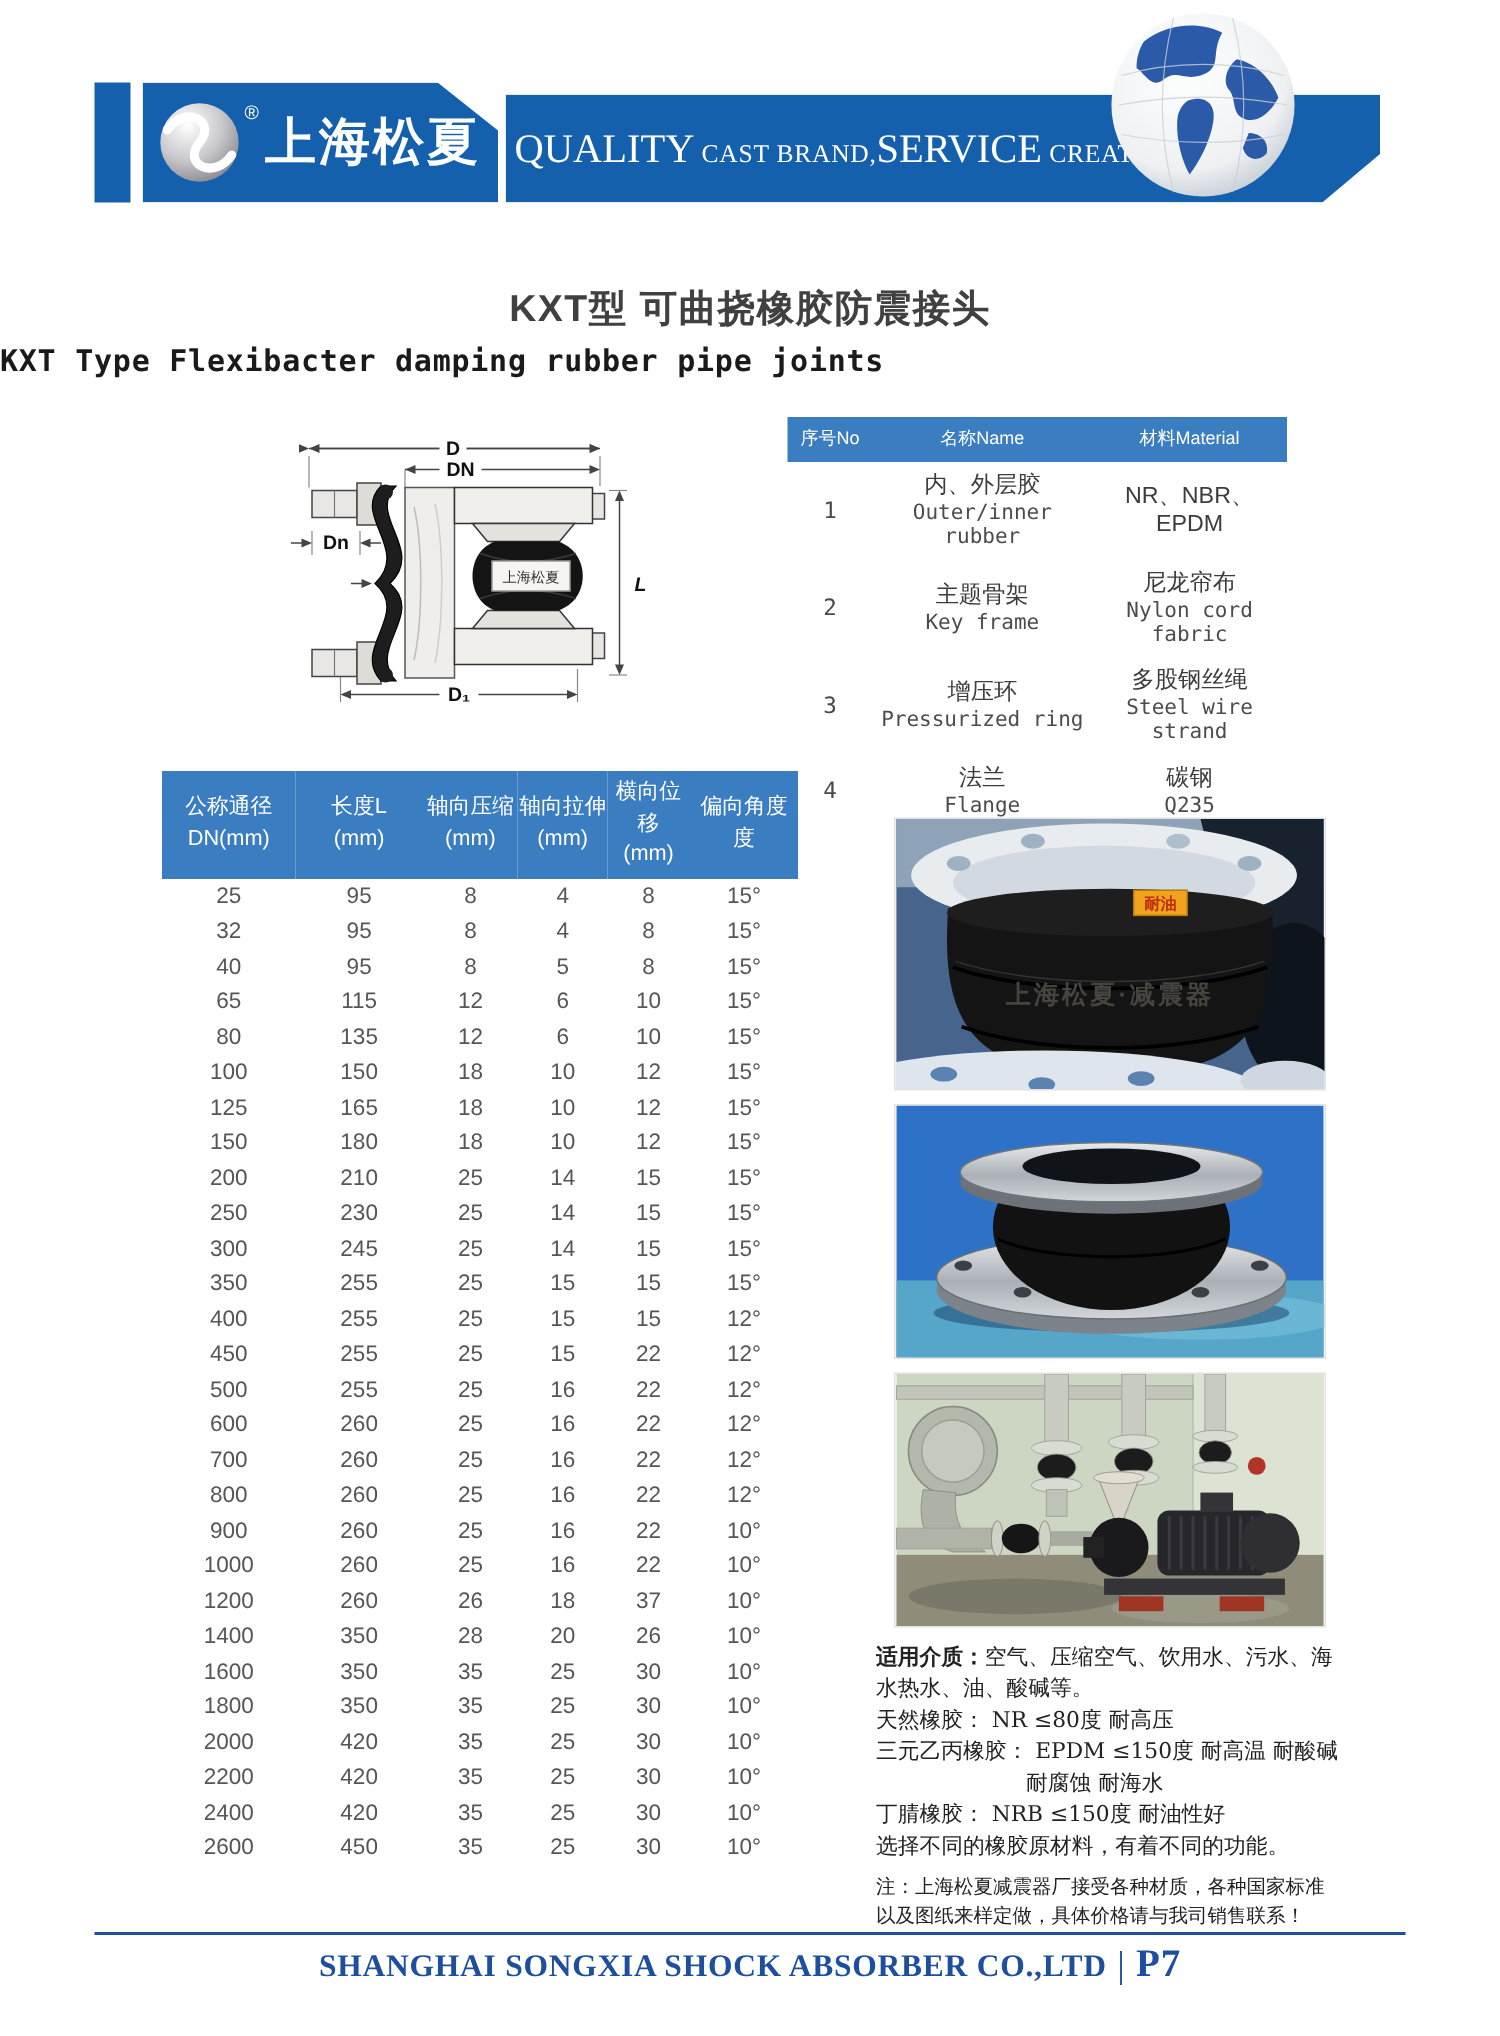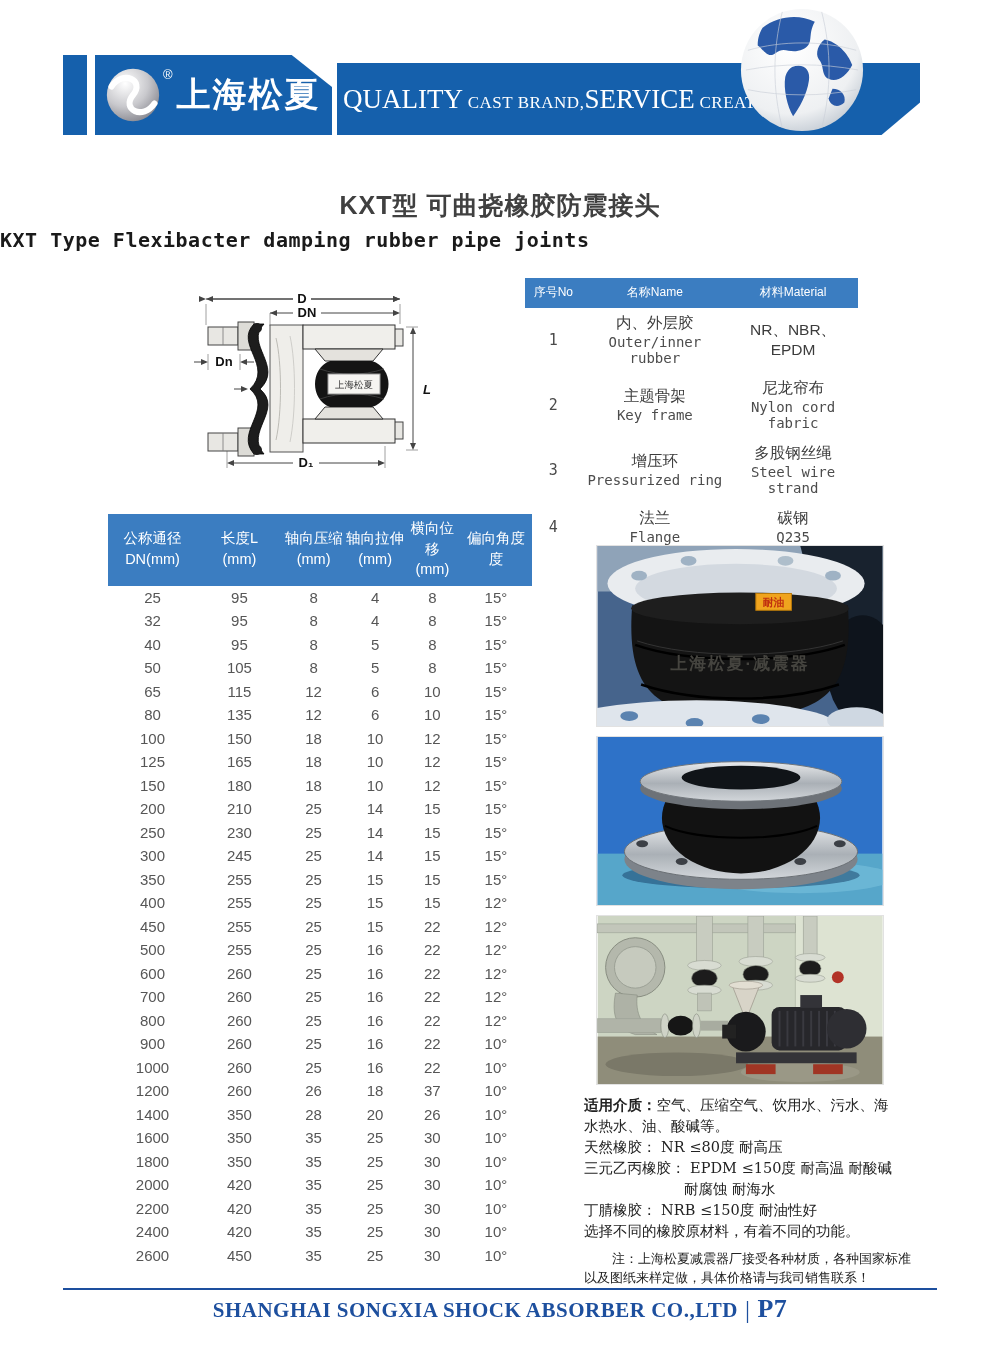--- a/index.html
+++ b/index.html
@@ -51,21 +51,21 @@
   
   .photos{position:absolute;left:596px;top:545px;width:288px;}
   .photos figure{margin:0 0 9px 0;padding:0;}
   .photos svg{display:block;width:288px;border:1px solid #e2e2e2;box-sizing:border-box;}
 
   
   .notes{position:absolute;left:584px;top:1094px;width:344px;color:#222;}
   .notes p{margin:0;font-size:14.5px;line-height:21px;font-family:"DejaVu Serif",serif;}
   .notes .indent{padding-left:100px;}
   .notes .small{font-size:13px;line-height:19px;}
-  .notes .gap{margin-top:7px;margin-left:28px;}
+  .notes .gap{margin-top:7px;}
 
   
   .footer-line{position:absolute;left:63px;top:1288px;width:874px;height:2px;background:var(--footer-blue,#1d4f9e);}
   .footer-text{position:absolute;top:1294px;left:0;width:100%;text-align:center;color:var(--footer-blue,#1d4f9e);
                font-family:"Liberation Serif",serif;font-weight:bold;font-size:21px;letter-spacing:0.5px;}
   .footer-text .sep{font-weight:normal;font-size:25px;margin:0 7px;position:relative;top:1px;}
   .footer-text .pg{font-size:26px;}
 </style>
 </head>
 <body>
@@ -311,28 +311,20 @@
           <td>32</td>
           <td>95</td>
           <td>8</td>
           <td>4</td>
           <td>8</td>
           <td>15°</td>
         </tr>
         <tr>
           <td>40</td>
           <td>95</td>
-          <td>8</td>
-          <td>5</td>
-          <td>8</td>
-          <td>15°</td>
-        </tr>
-        <tr>
-          <td>50</td>
-          <td>105</td>
           <td>8</td>
           <td>5</td>
           <td>8</td>
           <td>15°</td>
         </tr>
         <tr>
           <td>65</td>
           <td>115</td>
           <td>12</td>
           <td>6</td>

